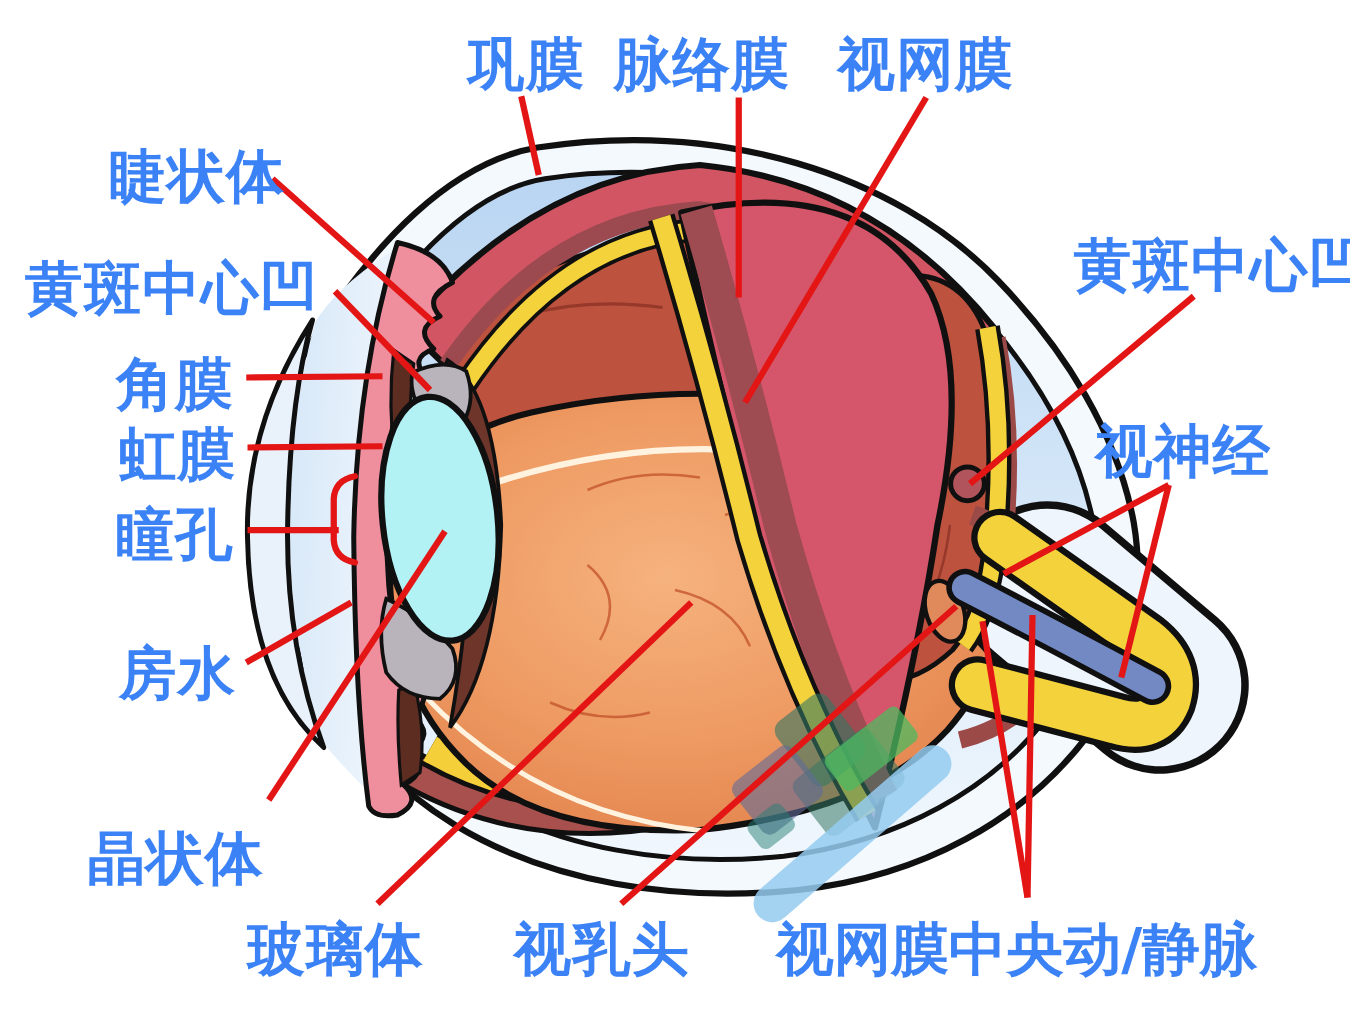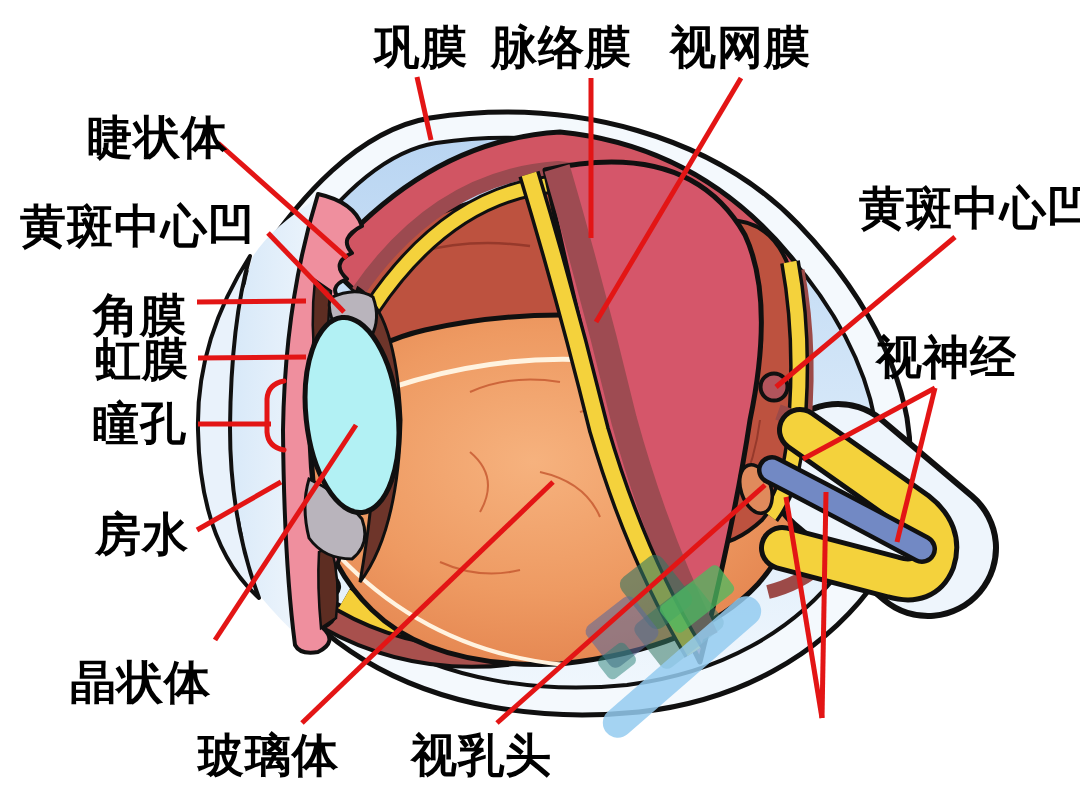--- a/index.html
+++ b/index.html
@@ -1,27 +1,27 @@
 <!DOCTYPE html>
 <html><head>
 <meta charset="utf-8">
 <style>
   html,body{margin:0;padding:0;background:#ffffff;}
   .stage{position:relative;width:1080px;height:810px;background:#ffffff;overflow:hidden;
          font-family:"DejaVu Sans","Liberation Sans",sans-serif;}
   .art{position:absolute;left:0;top:0;}
-  .label{position:absolute;font-weight:700;font-size:46px;line-height:1;color:#000000;
-         white-space:nowrap;letter-spacing:1px;font-family:Liberation Mono, monospace;}
+  .label{position:absolute;font-weight:700;font-size:46px;line-height:1;color:#3b82f6;
+         white-space:nowrap;letter-spacing:1px;}
   
   #lbl-sclera{left:374px;top:28px;}
   #lbl-choroid{left:491px;top:28px;}
   #lbl-retina{left:670px;top:28px;}
   #lbl-ciliary{left:64px;top:118px;margin-left:23px;}
   #lbl-ligament{left:20px;top:207px;}
-  #lbl-cornea{left:93px;top:284px;margin-top:12px;}
+  #lbl-cornea{left:93px;top:284px;}
   #lbl-iris{left:95px;top:340px;}
   #lbl-pupil{left:93px;top:404px;}
   #lbl-aqueous{left:95px;top:515px;}
   #lbl-lens{left:70px;top:640px;margin-top:23px;}
   #lbl-vitreous{left:198px;top:736px;}
   #lbl-papilla{left:411px;top:736px;}
   #lbl-vessels{left:621px;top:736px;letter-spacing:0px;}
   #lbl-macula{left:826px;top:189px;margin-left:33px;}
   #lbl-opticnerve{left:876px;top:338px;}
 </style>
@@ -175,16 +175,17 @@
 <div class="label" id="lbl-retina">视网膜</div>
 <div class="label" id="lbl-ciliary">睫状体</div>
 <div class="label" id="lbl-ligament">黄斑中心凹</div>
 <div class="label" id="lbl-cornea">角膜</div>
 <div class="label" id="lbl-iris">虹膜</div>
 <div class="label" id="lbl-pupil">瞳孔</div>
 <div class="label" id="lbl-aqueous">房水</div>
 <div class="label" id="lbl-lens">晶状体</div>
 <div class="label" id="lbl-vitreous">玻璃体</div>
 <div class="label" id="lbl-papilla">视乳头</div>
+<div class="label" id="lbl-vessels">视网膜中央动/静脉</div>
 <div class="label" id="lbl-macula">黄斑中心凹</div>
 <div class="label" id="lbl-opticnerve">视神经</div>
 
 </div>
 
 </body></html>

